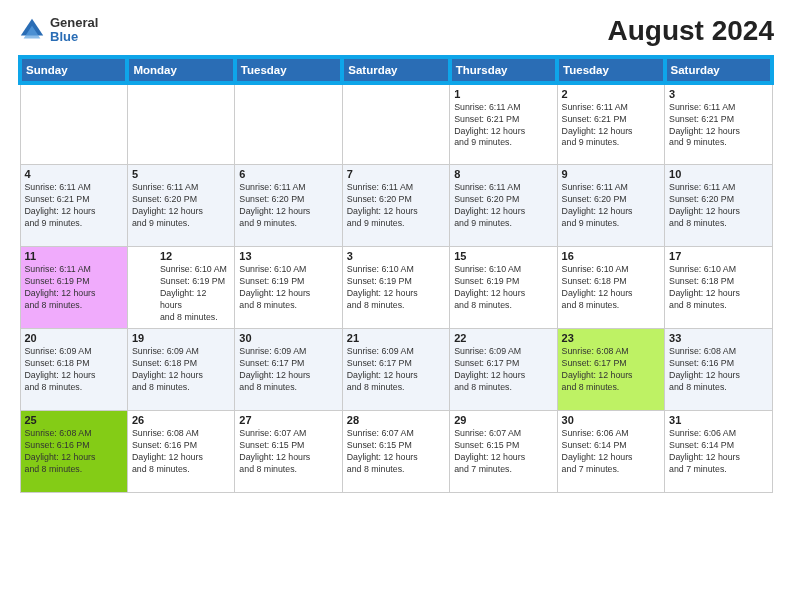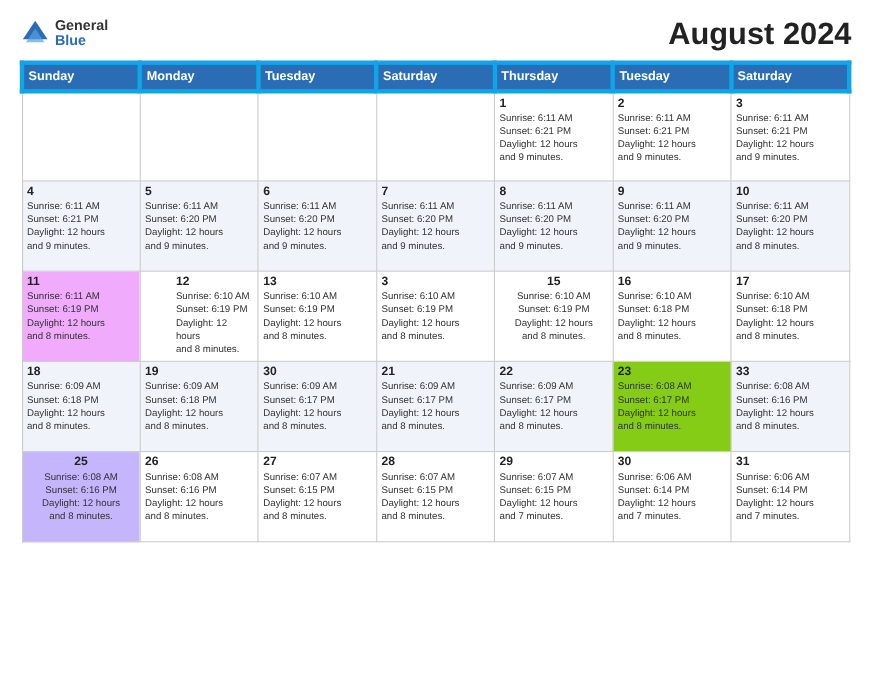--- a/index.html
+++ b/index.html
@@ -198,65 +198,65 @@
             <div class="day-info">Sunrise: 6:10 AM<br>Sunset: 6:19 PM<br>Daylight: 12 hours<br>and 8 minutes.</div>
           </td>
           <td style="background: rgb(255, 255, 255);">
             <span class="day-num">13</span>
             <div class="day-info">Sunrise: 6:10 AM<br>Sunset: 6:19 PM<br>Daylight: 12 hours<br>and 8 minutes.</div>
           </td>
           <td style="background: rgb(255, 255, 255);">
             <span class="day-num">3</span>
             <div class="day-info">Sunrise: 6:10 AM<br>Sunset: 6:19 PM<br>Daylight: 12 hours<br>and 8 minutes.</div>
           </td>
-          <td style="background: rgb(255, 255, 255); text-align: center;">
+          <td style="background: rgb(255, 255, 255);">
             <span class="day-num">15</span>
             <div class="day-info">Sunrise: 6:10 AM<br>Sunset: 6:19 PM<br>Daylight: 12 hours<br>and 8 minutes.</div>
           </td>
           <td style="background: rgb(255, 255, 255);">
             <span class="day-num">16</span>
             <div class="day-info">Sunrise: 6:10 AM<br>Sunset: 6:18 PM<br>Daylight: 12 hours<br>and 8 minutes.</div>
           </td>
           <td style="background: rgb(255, 255, 255);">
             <span class="day-num">17</span>
             <div class="day-info">Sunrise: 6:10 AM<br>Sunset: 6:18 PM<br>Daylight: 12 hours<br>and 8 minutes.</div>
           </td>
         </tr>
         <tr style="background: rgb(240, 244, 250);">
           <td style="background: rgb(240, 244, 250);">
-            <span class="day-num">18</span>
+            <span class="day-num">20</span>
             <div class="day-info">Sunrise: 6:09 AM<br>Sunset: 6:18 PM<br>Daylight: 12 hours<br>and 8 minutes.</div>
           </td>
           <td style="background: rgb(240, 244, 250);">
             <span class="day-num">19</span>
             <div class="day-info">Sunrise: 6:09 AM<br>Sunset: 6:18 PM<br>Daylight: 12 hours<br>and 8 minutes.</div>
           </td>
           <td style="background: rgb(240, 244, 250);">
             <span class="day-num">30</span>
             <div class="day-info">Sunrise: 6:09 AM<br>Sunset: 6:17 PM<br>Daylight: 12 hours<br>and 8 minutes.</div>
           </td>
           <td style="background: rgb(240, 244, 250);">
             <span class="day-num">21</span>
             <div class="day-info">Sunrise: 6:09 AM<br>Sunset: 6:17 PM<br>Daylight: 12 hours<br>and 8 minutes.</div>
           </td>
           <td style="background: rgb(240, 244, 250);">
             <span class="day-num">22</span>
             <div class="day-info">Sunrise: 6:09 AM<br>Sunset: 6:17 PM<br>Daylight: 12 hours<br>and 8 minutes.</div>
           </td>
-          <td style="background: #84cc16;">
+          <td style="background: #bef264;">
             <span class="day-num">23</span>
             <div class="day-info">Sunrise: 6:08 AM<br>Sunset: 6:17 PM<br>Daylight: 12 hours<br>and 8 minutes.</div>
           </td>
           <td style="background: rgb(240, 244, 250);">
             <span class="day-num">33</span>
             <div class="day-info">Sunrise: 6:08 AM<br>Sunset: 6:16 PM<br>Daylight: 12 hours<br>and 8 minutes.</div>
           </td>
         </tr>
         <tr style="background: rgb(255, 255, 255);">
-          <td style="background: #c4b5fd; text-align: center;">
+          <td style="background: #84cc16;">
             <span class="day-num">25</span>
             <div class="day-info">Sunrise: 6:08 AM<br>Sunset: 6:16 PM<br>Daylight: 12 hours<br>and 8 minutes.</div>
           </td>
           <td style="background: rgb(255, 255, 255);">
             <span class="day-num">26</span>
             <div class="day-info">Sunrise: 6:08 AM<br>Sunset: 6:16 PM<br>Daylight: 12 hours<br>and 8 minutes.</div>
           </td>
           <td style="background: rgb(255, 255, 255);">
             <span class="day-num">27</span>
             <div class="day-info">Sunrise: 6:07 AM<br>Sunset: 6:15 PM<br>Daylight: 12 hours<br>and 8 minutes.</div>

